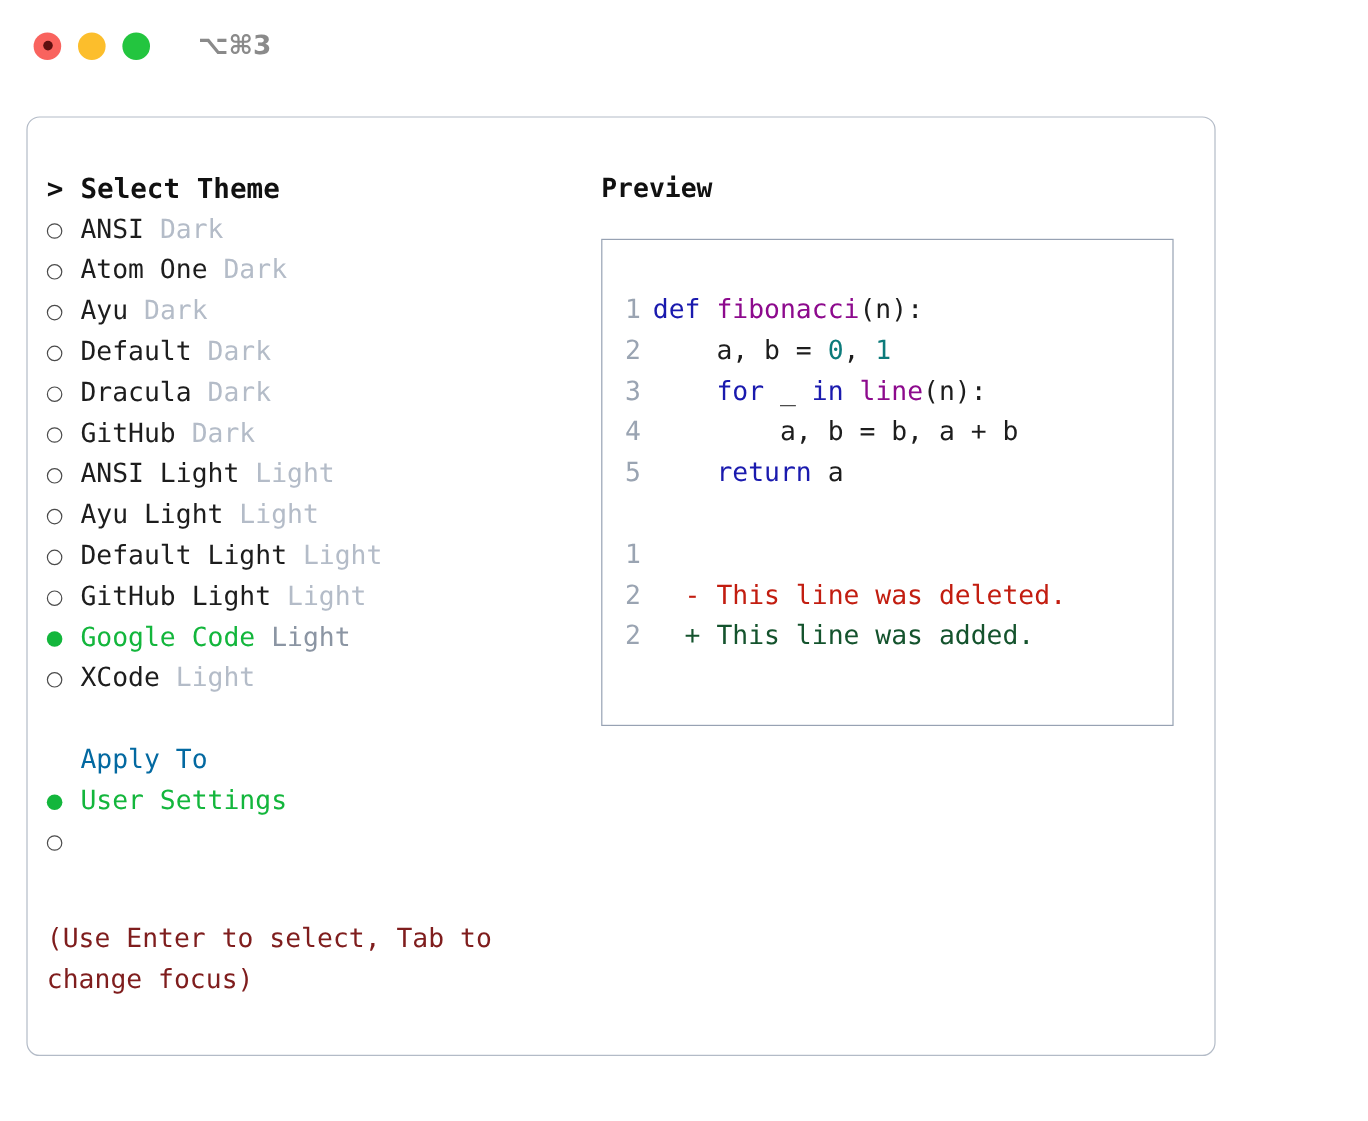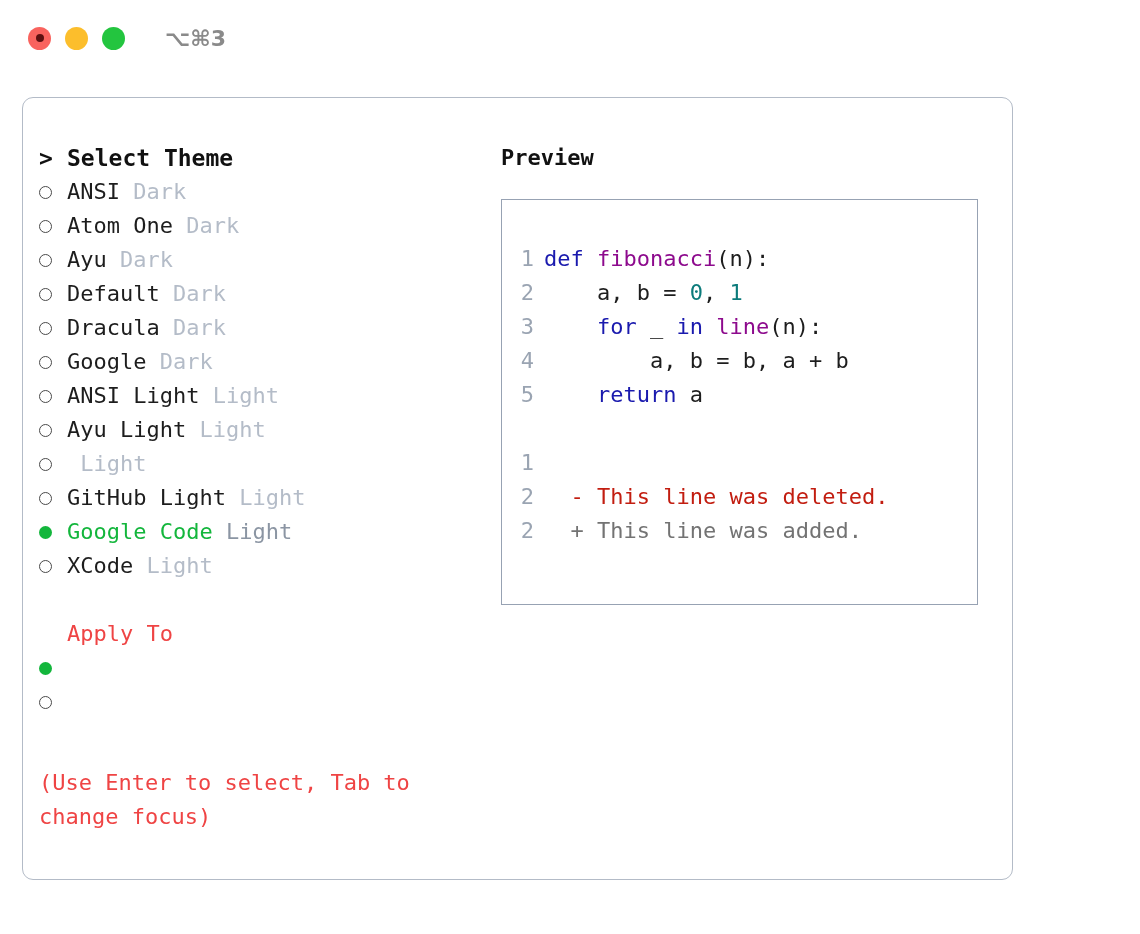--- a/index.html
+++ b/index.html
@@ -145,38 +145,38 @@
   .opt-label.sel { color: #13b63c; }
   .opt-suffix { color: #b4bcc8; }
   .opt-suffix.sel { color: #8b95a3; }
 
   
   .subsection-title {
     display: flex;
     align-items: center;
     line-height: 34px;
     font-size: 22px;
-    color: #ef4444;
+    color: #0369a1;
     white-space: pre;
   }
   .subsection-title .spacer {
     flex: 0 0 28px;
     width: 28px;
   }
 
   .gap-block { height: 34px; }
 
   #hint {
     position: absolute;
     left: 16px;
     top: 668px;
     width: 410px;
     font-size: 22px;
     line-height: 34px;
-    color: #ef4444;
+    color: #7f1d1d;
     white-space: pre-wrap;
   }
 
   
   #right-col {
     position: absolute;
     left: 478px;
     top: 43px;
     width: 490px;
   }
@@ -216,21 +216,21 @@
 
   .tok-kw   { color: #1a1aae; }
   .tok-fn   { color: #8d0a8d; }
   .tok-num  { color: #0c7b7b; }
   .tok-pl   { color: #1d1d1d; }
 
   .diff-gap { height: 34px; }
 
   .diff-ctx { color: #8e8e8e; }
   .diff-del { color: #c21d10; }
-  .diff-add { color: #737373; }
+  .diff-add { color: #14532d; }
 </style>
 </head>
 <body>
 
 <div id="window">
 
   <div id="titlebar">
     <div class="traffic-lights">
       <div class="tl tl-red">
         <div class="rec-dot"></div>
@@ -250,38 +250,38 @@
           <span class="caret">&gt;</span>
           <span>Select Theme</span>
         </div>
 
         <div id="theme-list">
             <div class="opt-row"><span class="bullet-cell"><span class="bullet off"></span></span><span class="opt-label">ANSI</span><span class="opt-suffix"> Dark</span></div>
             <div class="opt-row"><span class="bullet-cell"><span class="bullet off"></span></span><span class="opt-label">Atom One</span><span class="opt-suffix"> Dark</span></div>
             <div class="opt-row"><span class="bullet-cell"><span class="bullet off"></span></span><span class="opt-label">Ayu</span><span class="opt-suffix"> Dark</span></div>
             <div class="opt-row"><span class="bullet-cell"><span class="bullet off"></span></span><span class="opt-label">Default</span><span class="opt-suffix"> Dark</span></div>
             <div class="opt-row"><span class="bullet-cell"><span class="bullet off"></span></span><span class="opt-label">Dracula</span><span class="opt-suffix"> Dark</span></div>
-            <div class="opt-row"><span class="bullet-cell"><span class="bullet off"></span></span><span class="opt-label">Google</span><span class="opt-suffix"> Dark</span></div>
+            <div class="opt-row"><span class="bullet-cell"><span class="bullet off"></span></span><span class="opt-label">GitHub</span><span class="opt-suffix"> Dark</span></div>
             <div class="opt-row"><span class="bullet-cell"><span class="bullet off"></span></span><span class="opt-label">ANSI Light</span><span class="opt-suffix"> Light</span></div>
             <div class="opt-row"><span class="bullet-cell"><span class="bullet off"></span></span><span class="opt-label">Ayu Light</span><span class="opt-suffix"> Light</span></div>
-            <div class="opt-row"><span class="bullet-cell"><span class="bullet off"></span></span><span class="opt-suffix"> Light</span></div>
+            <div class="opt-row"><span class="bullet-cell"><span class="bullet off"></span></span><span class="opt-label">Default Light</span><span class="opt-suffix"> Light</span></div>
             <div class="opt-row"><span class="bullet-cell"><span class="bullet off"></span></span><span class="opt-label">GitHub Light</span><span class="opt-suffix"> Light</span></div>
             <div class="opt-row"><span class="bullet-cell"><span class="bullet on"></span></span><span class="opt-label sel">Google Code</span><span class="opt-suffix sel"> Light</span></div>
             <div class="opt-row"><span class="bullet-cell"><span class="bullet off"></span></span><span class="opt-label">XCode</span><span class="opt-suffix"> Light</span></div>
           </div>
 
         <div class="gap-block"></div>
 
         <div class="subsection-title">
           <span class="spacer"></span>
           <span>Apply To</span>
         </div>
 
         <div id="apply-list">
-            <div class="opt-row"><span class="bullet-cell"><span class="bullet on"></span></span></div>
+            <div class="opt-row"><span class="bullet-cell"><span class="bullet on"></span></span><span class="opt-label sel">User Settings</span></div>
             <div class="opt-row"><span class="bullet-cell"><span class="bullet off"></span></span></div>
           </div>
       </div>
 
       <div id="hint">(Use Enter to select, Tab to change focus)</div>
 
       <div id="right-col">
         <div id="preview-title">Preview</div>
 
         <div id="preview-box">

